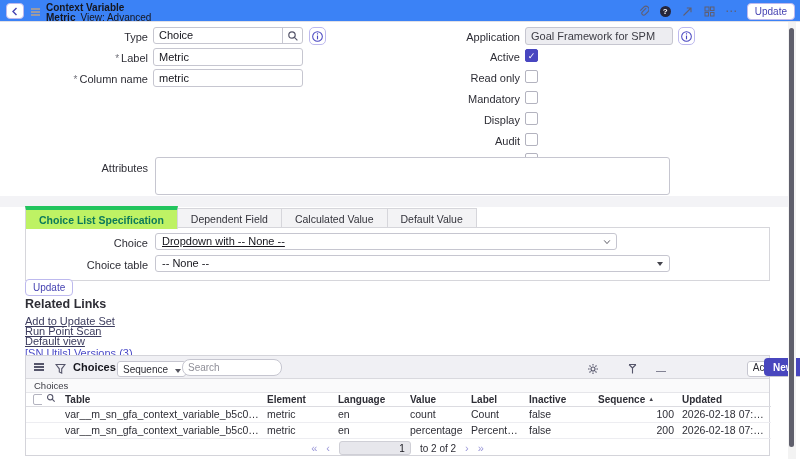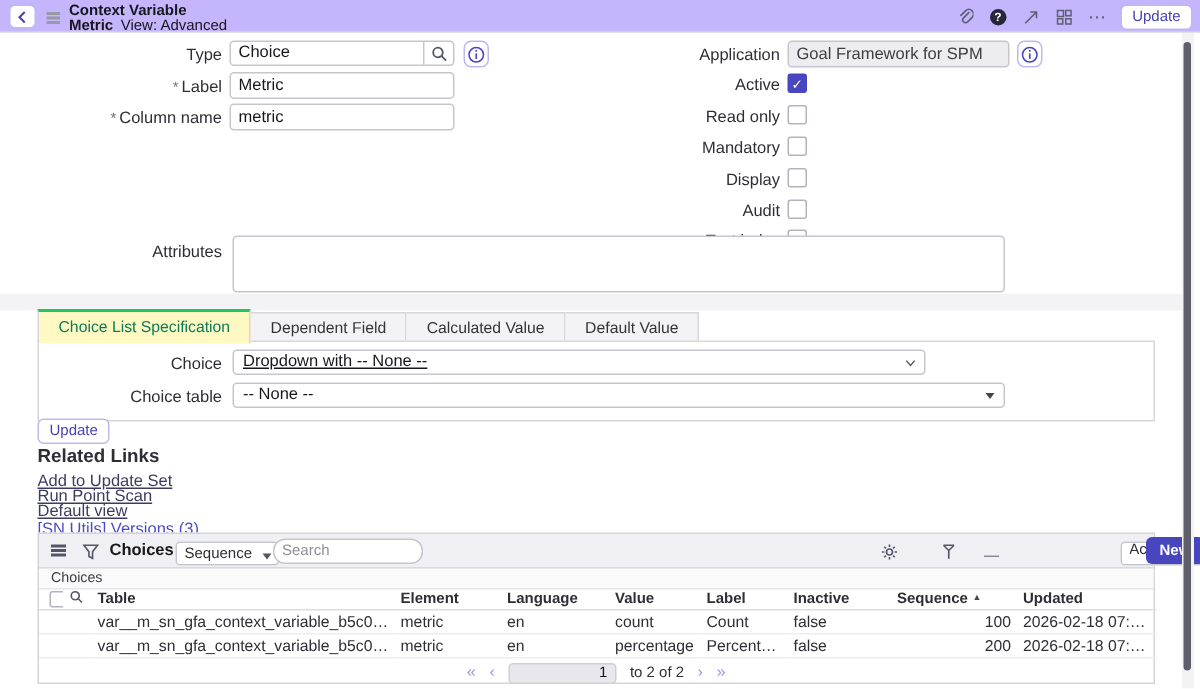--- a/index.html
+++ b/index.html
@@ -9,21 +9,21 @@
     font-family: "Liberation Sans", sans-serif;
     background: #ffffff;
     color: #2e2e36;
     overflow: hidden;
   }
   .abs { position: absolute; }
 
   
   .hdr {
     position:absolute; left:0; top:0; width:800px; height:22px;
-    background:#c4b5fd; border-bottom:1px solid #e0e0e6;
+    background:#3b82f6; border-bottom:1px solid #e0e0e6;
   }
   .back-btn {
     position:absolute; left:6px; top:3px; width:18px; height:16px;
     background:#fff; border:1px solid #bdb9ee; border-radius:4px;
     display:flex; align-items:center; justify-content:center; cursor:pointer;
   }
   .ctx-menu { position:absolute; left:31px; top:8px; width:9px; height:7px; }
   .ctx-menu i { display:block; height:1.5px; background:#9a9aa6; margin-bottom:1.5px; }
   .ttl1 { position:absolute; left:46px; top:2px; font-size:10px; font-weight:bold; color:#16161d; }
   .ttl2 { position:absolute; left:46px; top:12px; font-size:10px; color:#16161d; }
@@ -72,22 +72,22 @@
 
   
   .tabband { position:absolute; left:0; top:196px; width:788px; height:11px; background:#f3f3f6; }
   .tabs { position:absolute; left:25px; top:206px; display:flex; align-items:flex-end; }
   .tab {
     font-size:10.5px; padding:0 13px; height:21px; line-height:21px;
     background:#f3f3f5; border:1px solid #d6d6db; border-left:none; color:#33333b; cursor:pointer;
   }
   .tab:first-child { border-left:1px solid #d6d6db; }
   .tab.active {
-    background:#fef9c3; color:#0c7a5a; font-weight:normal;
-    border-top:2px solid #22c55e; height:23px; line-height:20px; border-bottom:none;
+    background:#bef264; color:#0c7a5a; font-weight:bold;
+    border-top:4px solid #22c55e; height:23px; line-height:20px; border-bottom:none;
     position:relative; z-index:2;
   }
   .tab-box { position:absolute; left:25px; top:227px; width:745px; height:54px; background:#fff; border:1px solid #d6d6db; }
   .sel {
     position:absolute; border:1px solid #c6c6d0; border-radius:3px; background:#fff; height:17px;
     font-size:11px; color:#16161d; padding:1px 18px 1px 6px; line-height:13px; cursor:pointer;
   }
   .sel .chev { position:absolute; right:5px; top:4px; width:8px; height:8px; color:#55555f; }
   .sel .tri { position:absolute; right:6px; top:6px; width:0; height:0; border-left:3.5px solid transparent; border-right:3.5px solid transparent; border-top:4.5px solid #44444c; }
 

